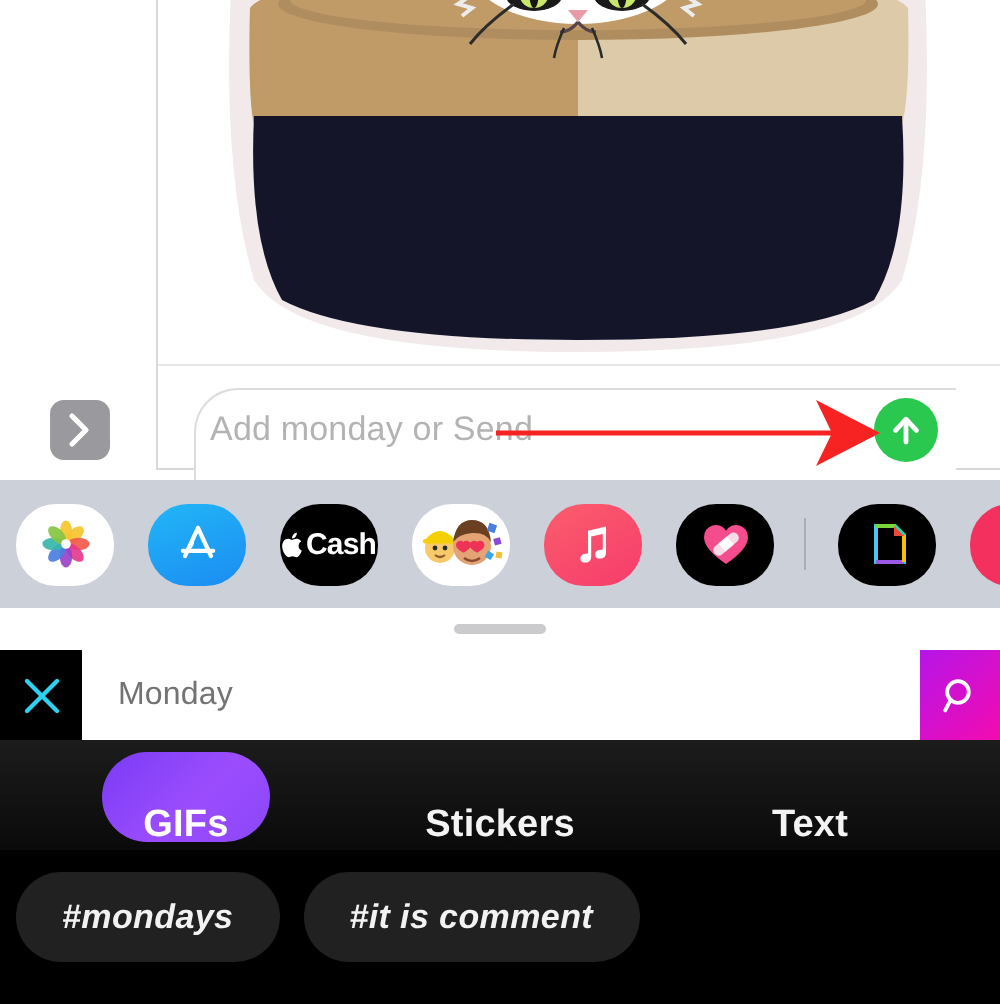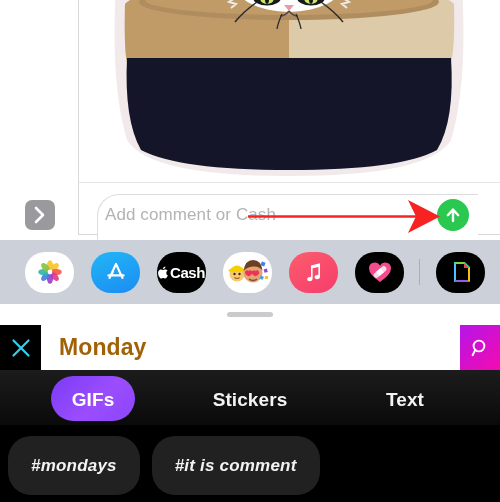--- a/index.html
+++ b/index.html
@@ -135,21 +135,21 @@
     background: #ccd0d9;
   }
 
   .app-row {
     position: absolute;
     left: 0; top: 0;
     width: 500px;
     height: 64px;
     display: flex;
     align-items: center;
-    padding-left: 25px;
+    padding-left: 8px;
     box-sizing: border-box;
   }
 
   .app-icon {
     position: relative;
     width: 49px;
     height: 41px;
     border-radius: 20px;
     margin-right: 17px;
     flex: 0 0 auto;
@@ -239,25 +239,24 @@
     flex: 1 1 auto;
     height: 45px;
     background: #ffffff;
     display: flex;
     align-items: center;
     padding-left: 18px;
     box-sizing: border-box;
     overflow: hidden;
   }
   .search-text {
-    font-size: 23px;
-    color: #a16207;
+    font-size: 16px;
+    color: #737373;
     font-family: "Liberation Sans", sans-serif;
     letter-spacing: 0.1px;
-    font-weight: bold;
   }
 
   .search-go {
     width: 40px;
     height: 45px;
     flex: 0 0 auto;
     background: linear-gradient(135deg,#b515e8 0%,#f40bb0 100%);
     display: flex;
     align-items: center;
     justify-content: center;
@@ -278,21 +277,21 @@
     left: 51px;
     top: 6px;
     width: 84px;
     height: 45px;
     border-radius: 23px;
     background: linear-gradient(135deg,#7a3bf5 0%,#9b4dfd 55%,#8b46fa 100%);
   }
 
   .tab {
     position: absolute;
-    top: 2px;
+    top: 15px;
     height: 55px;
     display: flex;
     align-items: center;
     justify-content: center;
     color: #f3f3f3;
     font-size: 19px;
     font-weight: bold;
     font-family: "Liberation Sans", sans-serif;
     letter-spacing: 0.1px;
   }
@@ -312,21 +311,21 @@
   }
   .chip-strip {
     position: absolute;
     left: 8px;
     top: 11px;
     display: flex;
     align-items: center;
     white-space: nowrap;
   }
   .chip {
-    height: 59px;
+    height: 45px;
     border-radius: 23px;
     background: #212121;
     color: #f2f2f2;
     font-size: 17px;
     font-weight: bold;
     font-style: italic;
     font-family: "Liberation Sans", sans-serif;
     display: flex;
     align-items: center;
     justify-content: center;
@@ -402,21 +401,21 @@
           </g>
 
           <path d="M48 68 Q45 130 62 160 Q100 180 210 180 Q322 180 358 160 Q376 130 372 68 Z" fill="#151529"></path>
         </svg>
       </div>
 
       <div class="bubble-divider"></div>
     </div>
 
     <div class="comment-field"></div>
-    <div class="comment-placeholder">Add comment or Cash</div>
+    <div class="comment-placeholder">Add monday or Send</div>
 
     <div class="expand-btn">
       <svg width="16" height="20" viewBox="0 0 16 20">
         <path d="M4 3 L11 10 L4 17" stroke="#ffffff" stroke-width="2.6" fill="none" stroke-linecap="round" stroke-linejoin="round"></path>
       </svg>
     </div>
 
     <div class="send-btn">
       <svg width="20" height="20" viewBox="0 0 20 20">
         <path d="M10 16 L10 5" stroke="#ffffff" stroke-width="2.4" stroke-linecap="round"></path>

